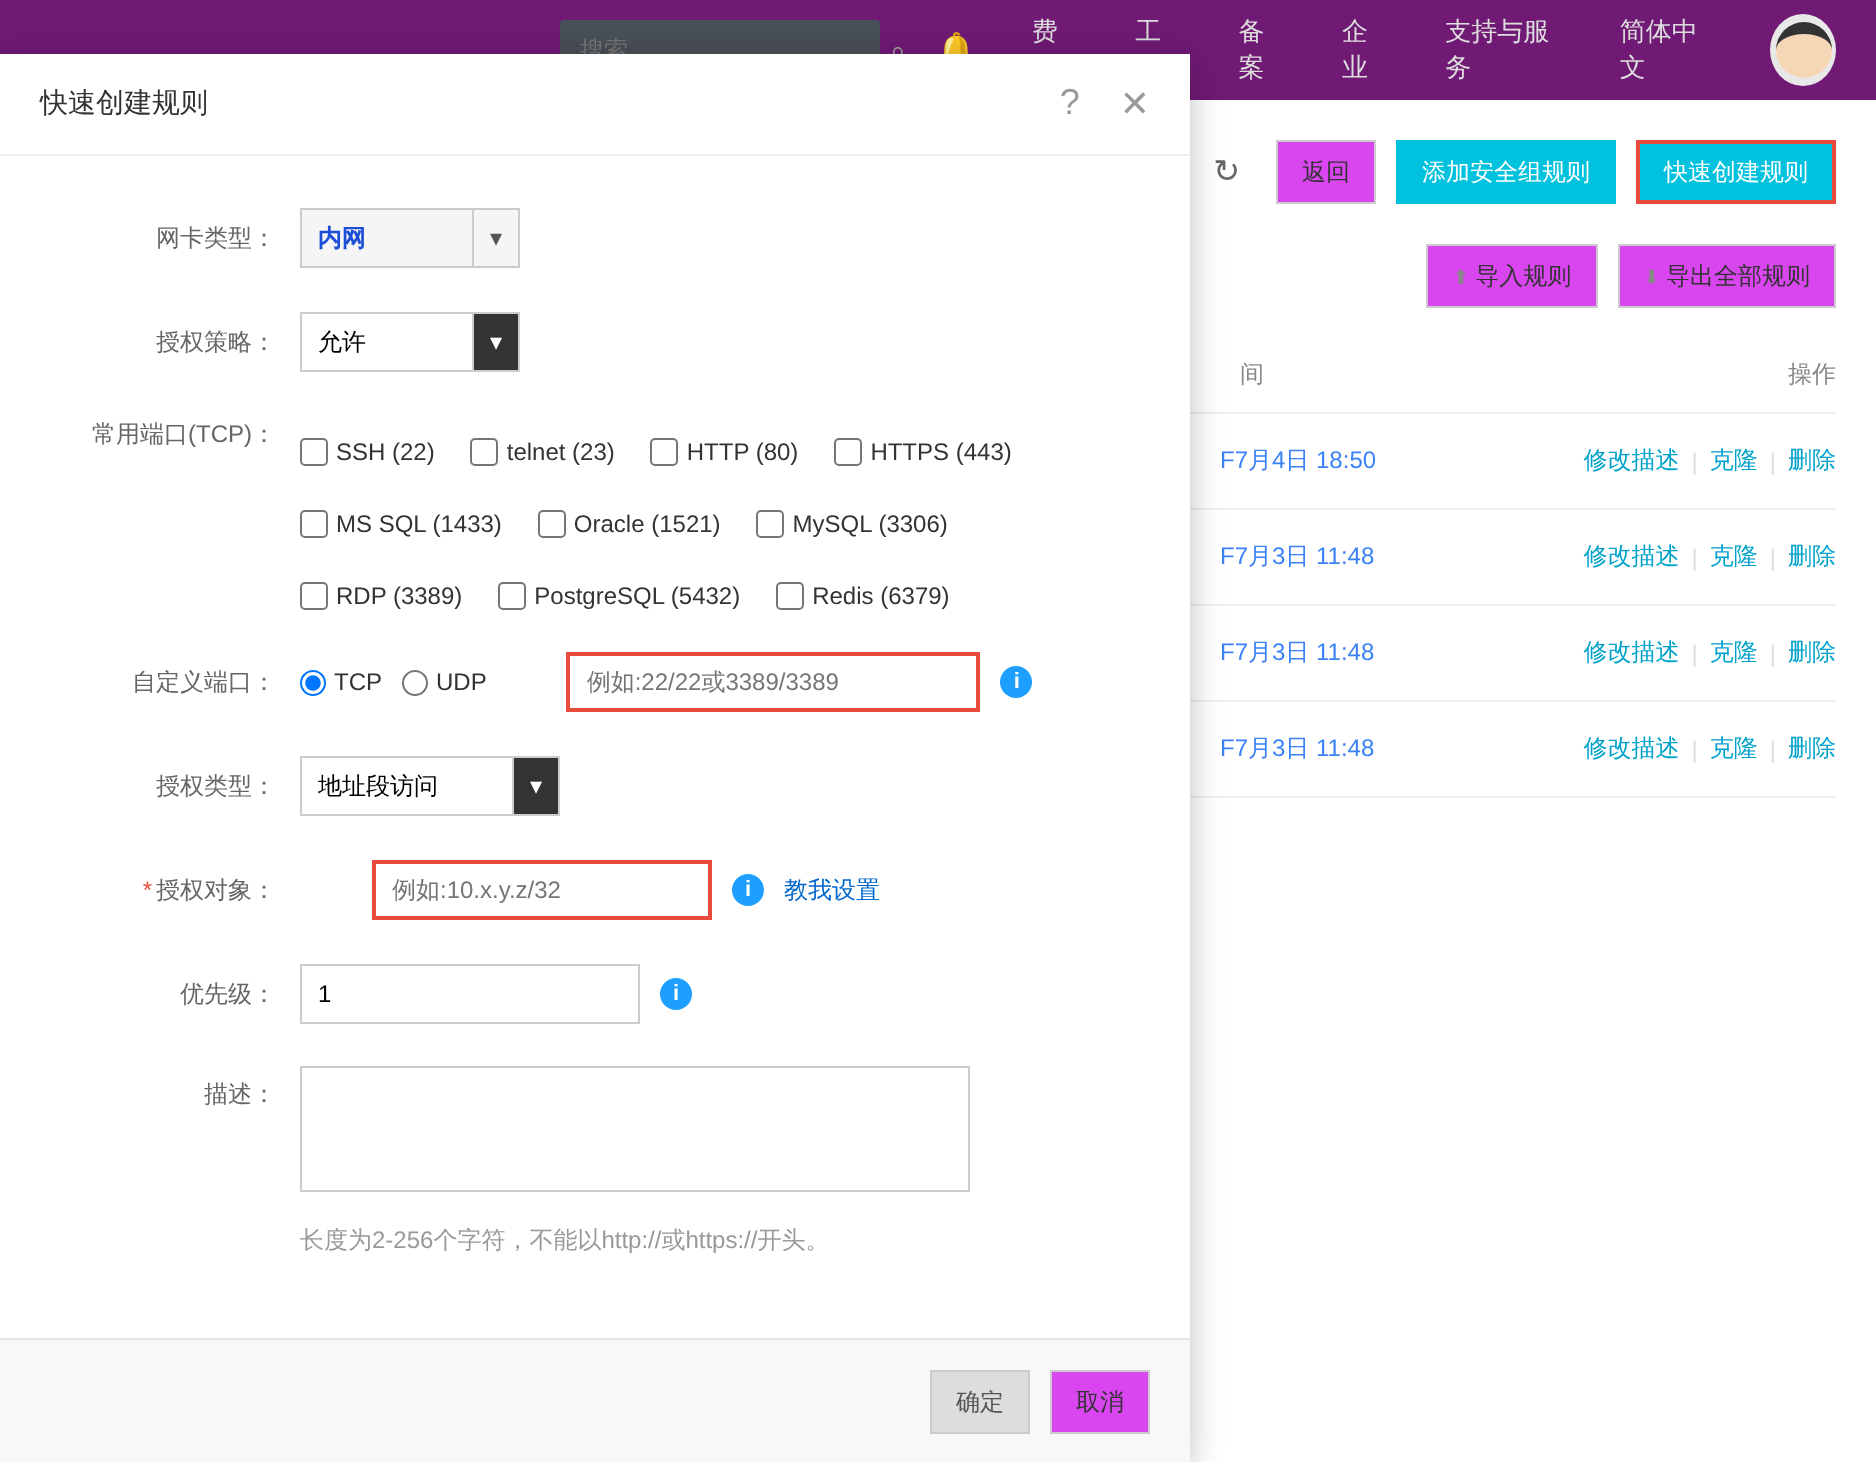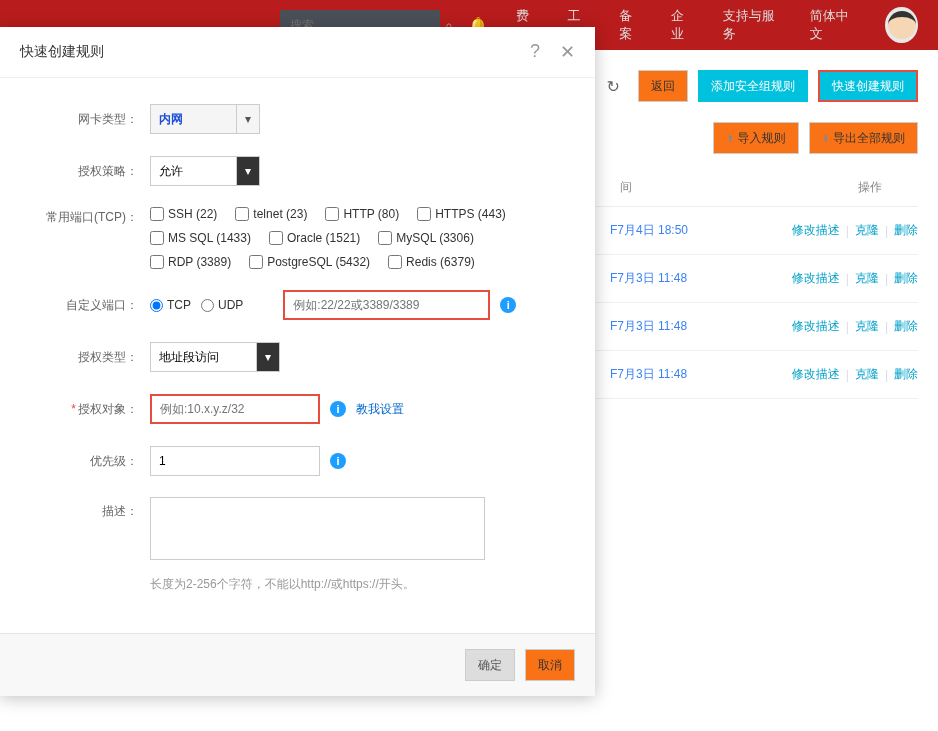--- a/index.html
+++ b/index.html
@@ -1,42 +1,42 @@
 <!DOCTYPE html>
 <html><head>
   <meta charset="utf-8">
   <style>
     * { box-sizing: border-box; margin: 0; padding: 0; font-family: "Microsoft YaHei", Arial, sans-serif; }
     body { width: 938px; height: 731px; background: #fff; overflow: hidden; position: relative; }
     
     
-    .topnav { height: 50px; background: #b91c1c; display: flex; align-items: center; justify-content: flex-end; padding: 0 20px; gap: 28px; color: #fff; font-size: 13px; }
+    .topnav { height: 50px; background: #701a75; display: flex; align-items: center; justify-content: flex-end; padding: 0 20px; gap: 28px; color: #fff; font-size: 13px; }
     .search-box { background: #4a5058; height: 30px; width: 160px; display: flex; align-items: center; padding: 0 10px; border-radius: 2px; margin-right: auto; margin-left: 260px; }
     .search-box input { flex: 1; background: transparent; border: none; color: #ccc; outline: none; font-size: 12px; }
     .search-icon { color: #aaa; font-size: 14px; }
     .bell-icon { color: #fff; font-size: 16px; }
     .topnav-item { color: #ddd; cursor: pointer; }
     .avatar { width: 36px; height: 36px; border-radius: 50%; background: #e8e8e8; display: flex; align-items: center; justify-content: center; overflow: hidden; }
     .avatar-face { width: 28px; height: 28px; background: #f5d7b6; border-radius: 50%; position: relative; border-top: 6px solid #333; }
     
     
     .action-bar { padding: 20px; display: flex; justify-content: flex-end; gap: 10px; align-items: center; }
-    .btn { height: 32px; padding: 0 12px; font-size: 12px; border: 1px solid #ccc; background: #f97316; cursor: pointer; display: inline-flex; align-items: center; color: #333; }
+    .btn { height: 32px; padding: 0 12px; font-size: 12px; border: 1px solid #ccc; background: #d946ef; cursor: pointer; display: inline-flex; align-items: center; color: #333; }
     .btn-primary { background: #00c1de; border-color: #00c1de; color: #fff; }
     .btn-highlight { border: 2px solid #e74c3c; }
     .refresh-icon { font-size: 16px; color: #666; padding: 0 8px; cursor: pointer; }
     
     
     .secondary-bar { padding: 0 20px 15px; display: flex; justify-content: flex-end; gap: 10px; }
     
     
     .table-area { padding: 0 20px; }
     .table-header { display: flex; color: #888; font-size: 12px; padding: 10px 0; border-bottom: 1px solid #eee; }
     .col-time { margin-left: 600px; width: 130px; }
-    .col-ops { margin-left: auto; width: 60px; }
+    .col-ops { margin-left: auto; text-align: right; width: 60px; }
     .table-row { display: flex; align-items: center; padding: 15px 0; border-bottom: 1px solid #f0f0f0; font-size: 12px; color: #333; }
     .row-time { margin-left: 590px; width: 130px; color: #3b82f6; }
     .row-ops { margin-left: auto; display: flex; gap: 6px; align-items: center; }
     .row-ops a { color: #00a2ca; text-decoration: none; cursor: pointer; }
     .sep { color: #ddd; }
     
     
     .modal { position: absolute; top: 27px; left: 0; width: 595px; background: #fff; box-shadow: 0 2px 16px rgba(0,0,0,0.25); z-index: 100; }
     .modal-header { display: flex; align-items: center; padding: 14px 20px; border-bottom: 1px solid #eee; }
     .modal-title { font-size: 14px; color: #333; }
@@ -49,25 +49,25 @@
     .form-label .req { color: #e74c3c; margin-right: 2px; }
     .form-control { display: flex; align-items: center; gap: 10px; flex-wrap: wrap; }
     .fc-input, .fc-select { height: 30px; border: 1px solid #ccc; padding: 0 8px; font-size: 12px; outline: none; }
     .fc-select { width: 110px; appearance: none; background: #fff; position: relative; }
     .select-wrap { position: relative; display: inline-block; }
     .select-wrap::after { content: "▾"; position: absolute; right: 1px; top: 1px; bottom: 1px; width: 22px; background: #f5f5f5; border-left: 1px solid #ccc; display: flex; align-items: center; justify-content: center; color: #555; pointer-events: none; font-size: 12px; }
     .select-wrap.dark::after { background: #333; color: #fff; }
     .fc-select.disabled { background: #f5f5f5; color: #1d4ed8; font-weight: bold; }
     .checkbox-group { display: flex; flex-direction: column; gap: 10px; }
     .checkbox-line { display: flex; gap: 18px; }
-    .checkbox-item { display: flex; align-items: center; gap: 4px; font-size: 12px; color: #333; }
+    .checkbox-item { display: flex; align-items: center; gap: 4px; font-size: 12px; color: #333; margin-top: 12px; }
     .checkbox-item input { width: 14px; height: 14px; }
     .radio-item { display: flex; align-items: center; gap: 4px; font-size: 12px; color: #333; }
     .port-input { width: 207px; }
-    .highlight-box { border: 2px solid #e74c3c !important; }
+    .highlight-box { border: 2px solid #e74c3c !important; margin-left: 36px; }
     .info-icon { width: 16px; height: 16px; border-radius: 50%; background: #1e9fff; color: #fff; display: inline-flex; align-items: center; justify-content: center; font-size: 11px; font-weight: bold; cursor: pointer; }
     .link { color: #06c; font-size: 12px; cursor: pointer; }
     .auth-input { width: 170px; }
     .priority-input { width: 170px; }
     .textarea { width: 335px; height: 63px; border: 1px solid #ccc; padding: 6px 8px; font-size: 12px; resize: none; outline: none; }
     .hint { font-size: 12px; color: #999; margin-top: 6px; }
     .modal-footer { padding: 15px 20px; border-top: 1px solid #e5e5e5; display: flex; justify-content: flex-end; gap: 10px; background: #f8f8f8; }
     .btn-gray { background: #ddd; border-color: #ccc; color: #555; }
     .upload-icon::before { content: "⬆"; font-size: 10px; margin-right: 3px; color: #888; }
     .download-icon::before { content: "⬇"; font-size: 10px; margin-right: 3px; color: #888; }

